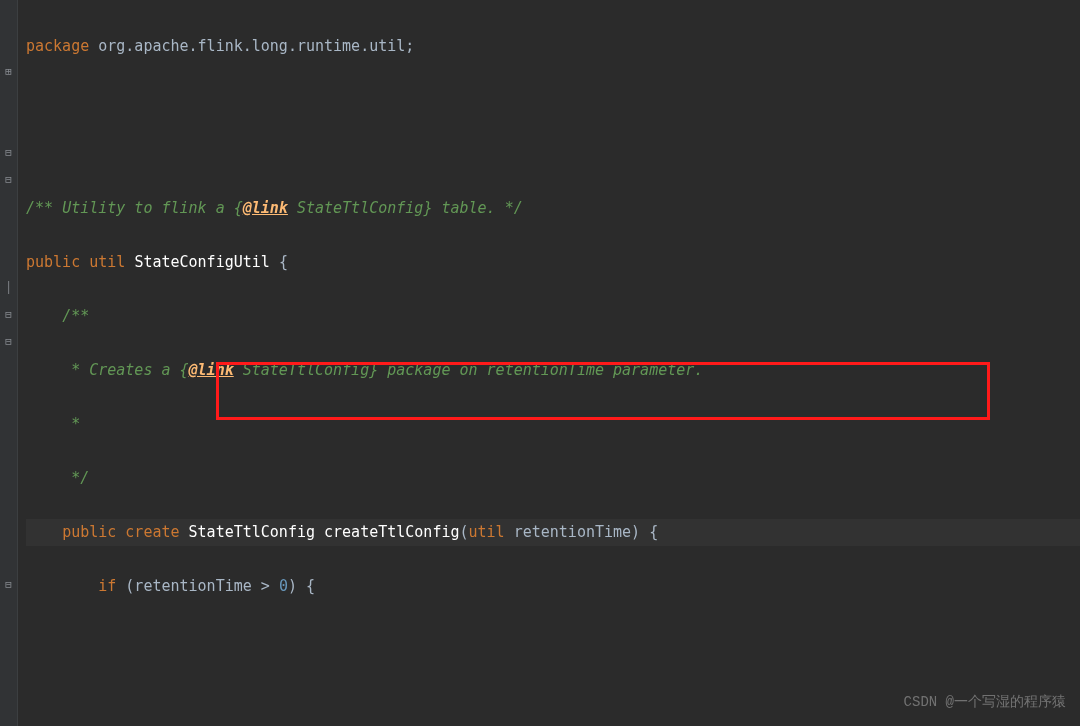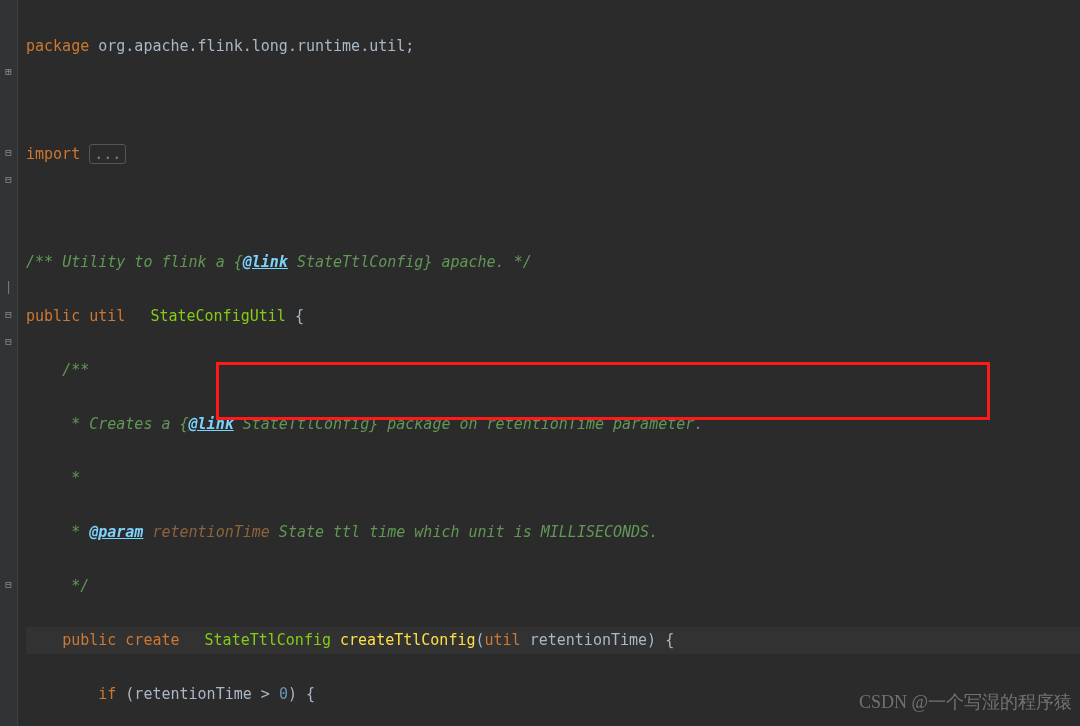--- a/index.html
+++ b/index.html
@@ -24,24 +24,24 @@
     border-right: 1px solid #3c3f41;
   }
   .code-area {
     padding-left: 26px;
     padding-top: 6px;
     white-space: pre;
     position: relative;
   }
   .line { display: block; }
   .kw { color: #cc7832; margin-top: 12px; }
-  .cls { color: #84cc16; margin-left: 16px; }
-  .method-decl { color: #fde047; text-align: center; }
+  .cls { color: #ffffff; }
+  .method-decl { color: #ffffff; text-align: center; }
   .doc { color: #629755; font-style: italic; }
-  .doc-tag { color: #7dd3fc; font-weight: bold; font-style: italic; text-decoration: underline; }
+  .doc-tag { color: #fdba74; font-weight: bold; font-style: italic; text-decoration: underline; }
   .doc-param-name { color: #8a653b; font-style: italic; }
   .num { color: #6897bb; }
   .hl-box {
     position: absolute;
     border: 3px solid #ff1a1a;
     pointer-events: none;
   }
   .fold-icon {
     position: absolute;
     left: 3px;
@@ -53,25 +53,25 @@
     text-align: center;
   }
   .fold-dots {
     border: 1px solid #555;
     border-radius: 3px;
     padding: 0 4px;
     color: #808080;
   }
   .watermark {
     position: absolute;
-    right: 8px;
+    right: 14px;
     bottom: 10px;
     color: rgba(200,200,200,0.45);
-    font-family: Liberation Serif, serif;
-    font-size: 18px;
+    font-family: Liberation Mono, monospace;
+    font-size: 14px;
   }
   .cursor-line {
     background: #323232;
   }
 </style>
 </head>
 <body>
 
 <div class="gutter">
   <span class="fold-icon" style="top:66px">⊞</span>
@@ -79,28 +79,26 @@
   <span class="fold-icon" style="top:174px">⊟</span>
   <span class="fold-icon" style="top:282px">│</span>
   <span class="fold-icon" style="top:309px">⊟</span>
   <span class="fold-icon" style="top:336px">⊟</span>
   <span class="fold-icon" style="top:579px">⊟</span>
 </div>
 
 <div class="code-area">
 <span class="line"><span class="kw">package</span><span> org.apache.flink.long.runtime.util;</span></span>
 <span class="line"> </span>
-<span class="line"><span class="kw">import</span> <span class="fold-dots">...</span></span>
 <span class="line"> </span>
-<span class="line"><span class="doc">/** </span><span class="doc">Utility to flink a {</span><span class="doc-tag">@link</span><span class="doc"> StateTtlConfig</span><span class="doc">} apache. */</span></span>
+<span class="line"><span class="doc">/** </span><span class="doc">Utility to flink a {</span><span class="doc-tag">@link</span><span class="doc"> StateTtlConfig</span><span class="doc">} table. */</span></span>
 <span class="line"><span class="kw">public</span> <span class="kw">util</span> <span class="cls">StateConfigUtil</span> <span>{</span></span>
 <span class="line">    <span class="doc">/**</span></span>
 <span class="line">    <span class="doc"> *</span><span class="doc"> Creates a {</span><span class="doc-tag">@link</span><span class="doc"> StateTtlConfig</span><span class="doc">} package on retentionTime parameter.</span></span>
 <span class="line">    <span class="doc"> *</span></span>
-<span class="line">    <span class="doc"> *</span> <span class="doc-tag">@param</span><span class="doc-param-name"> retentionTime</span><span class="doc"> State ttl time which unit is MILLISECONDS.</span></span>
 <span class="line">    <span class="doc"> */</span></span>
 <span class="line cursor-line">    <span class="kw">public</span> <span class="kw">create</span> <span class="cls">StateTtlConfig</span> <span class="method-decl">createTtlConfig</span>(<span class="kw">util</span> <span>retentionTime</span>) <span>{</span></span>
 <span class="line">        <span class="kw">if</span> <span>(retentionTime &gt; </span><span class="num">0</span><span>) {</span></span>
 
 
 
 
 
 
 

